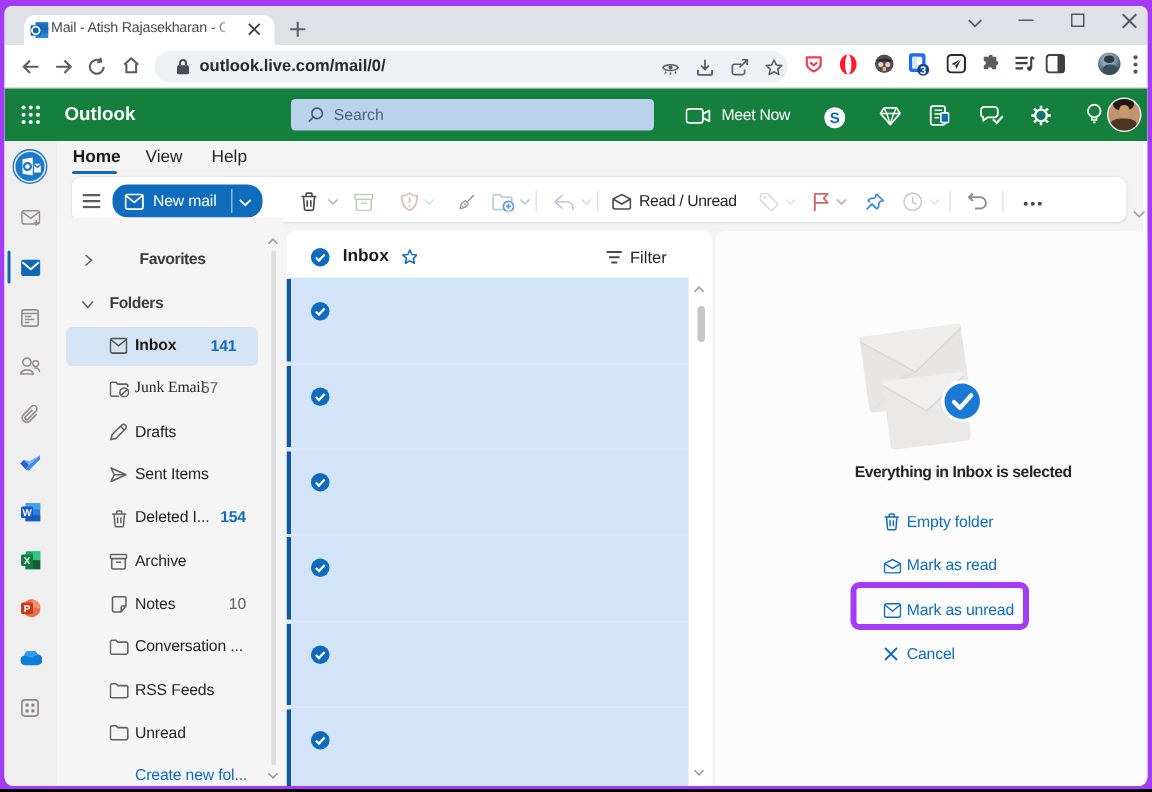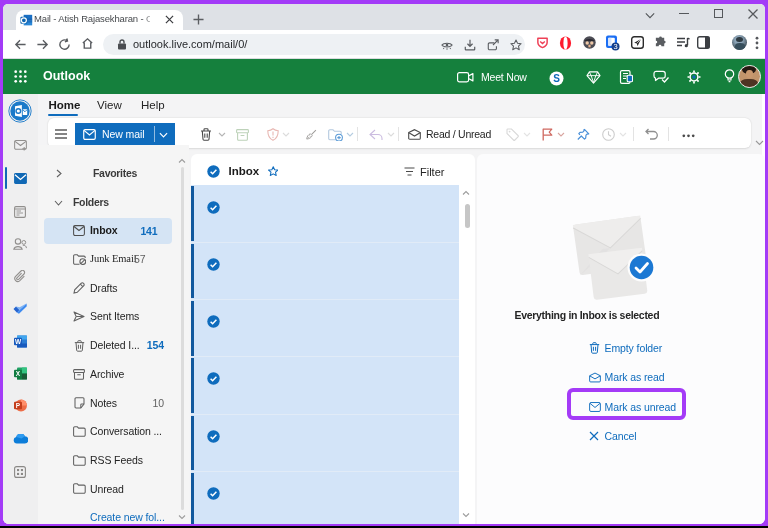--- a/index.html
+++ b/index.html
@@ -37,21 +37,21 @@
     <svg class="abs" style="left:642px; top:8px;" width="10" height="7" viewBox="0 0 12 8">
         <path d="M1 1.5 L6 6.5 L11 1.5" fill="none" stroke="#55585c" stroke-width="1.4"></path>
       </svg>
     <div class="abs" style="left:676px; top:9.5px; width:10px; height:1.4px; background:#55585c;"></div>
     <div class="abs" style="left:711px; top:5px; width:9px; height:9px; border:1.3px solid #55585c;"></div>
     <svg class="abs" style="left:745px; top:5px;" width="10" height="10" viewBox="0 0 10 10">
         <path d="M0.5 0.5 L9.5 9.5 M9.5 0.5 L0.5 9.5" stroke="#55585c" stroke-width="1.3"></path>
       </svg>
   </div>
 
-  <div class="abs" style="left:0; top:26px; width:762px; height:28.5px; background:#fff;">
+  <div class="abs" style="left:0; top:26px; width:762px; height:28.5px; background:#fff;font-weight:bold;">
 
     <svg class="abs" style="left:11px; top:8px;" width="13" height="13" viewBox="0 0 14 14">
         <path d="M12.5 7 H2 M6.5 2.5 L2 7 L6.5 11.5" fill="none" stroke="#5a5d61" stroke-width="1.5"></path>
       </svg>
     <svg class="abs" style="left:33px; top:8px;" width="13" height="13" viewBox="0 0 14 14">
         <path d="M1.5 7 H12 M7.5 2.5 L12 7 L7.5 11.5" fill="none" stroke="#5a5d61" stroke-width="1.5"></path>
       </svg>
     <svg class="abs" style="left:55px; top:8px;" width="13" height="13" viewBox="0 0 14 14">
         <path d="M12 7 A5 5 0 1 1 9.8 2.9 M9.5 0.5 L10.2 3.3 L7.4 4" fill="none" stroke="#5a5d61" stroke-width="1.5"></path>
       </svg>
@@ -145,20 +145,27 @@
           <circle cx="1.7" cy="6.5" r="1.35"></circle>
           <circle cx="6.5" cy="6.5" r="1.35"></circle>
           <circle cx="11.3" cy="6.5" r="1.35"></circle>
           <circle cx="1.7" cy="11.3" r="1.35"></circle>
           <circle cx="6.5" cy="11.3" r="1.35"></circle>
           <circle cx="11.3" cy="11.3" r="1.35"></circle>
         </g>
     </svg>
     <div class="abs" style="left:40px; top:10px; font-size:12.5px; font-weight:bold; color:#fff;">Outlook</div>
 
+    <div class="abs" style="left:190.5px; top:7px; width:242px; height:21px; background:#b9d3ec; border-radius:3px;">
+      <svg class="abs" style="left:11px; top:5px;" width="11" height="11" viewBox="0 0 12 12">
+          <circle cx="7" cy="5" r="3.8" fill="none" stroke="#44566e" stroke-width="1.2"></circle>
+          <path d="M4.2 7.8 L1 11" stroke="#44566e" stroke-width="1.2"></path>
+        </svg>
+      <div class="abs" style="left:29px; top:4.5px; font-size:10.5px; color:#51607a;">Search</div>
+    </div>
 
     <svg class="abs" style="left:454px; top:12.5px;" width="17" height="11" viewBox="0 0 17 11">
         <rect x="0.6" y="0.6" width="11" height="9.3" rx="1.8" fill="none" stroke="#fff" stroke-width="1.2"></rect>
         <path d="M11.9 3.8 L15.9 1.6 V8.9 L11.9 6.7" fill="none" stroke="#fff" stroke-width="1.2" stroke-linejoin="round"></path>
       </svg>
     <div class="abs" style="left:478px; top:11.5px; font-size:10.5px; letter-spacing:-0.2px; color:#fff;">Meet Now</div>
     <svg class="abs" style="left:546px; top:11.5px;" width="15" height="15" viewBox="0 0 15 15">
         <circle cx="7.5" cy="7.5" r="7" fill="#fff"></circle>
         <text x="7.5" y="11.3" font-size="10" font-weight="bold" fill="#0e6ab8" text-anchor="middle" font-family="Liberation Sans">S</text>
       </svg>
@@ -199,21 +206,21 @@
 
     <div class="abs" style="left:45.5px; top:4.5px; font-size:11.5px; font-weight:bold; color:#1a1a1a;">Home</div>
     <div class="abs" style="left:44.5px; top:19.5px; width:30px; height:2.5px; background:#0f6cbd; border-radius:2px;"></div>
     <div class="abs" style="left:94px; top:4.5px; font-size:11.5px; color:#242424;">View</div>
     <div class="abs" style="left:138px; top:4.5px; font-size:11.5px; color:#242424;">Help</div>
 
     <svg class="abs" style="left:52px; top:35px;" width="12" height="10" viewBox="0 0 12 10">
         <path d="M0 1 H12 M0 5 H12 M0 9 H12" stroke="#5c5c5c" stroke-width="1.5"></path>
       </svg>
 
-    <div class="abs" style="left:72px; top:29px; width:99.5px; height:22px; background:#0f6cbd; border-radius:0;">
+    <div class="abs" style="left:72px; top:29px; width:99.5px; height:22px; background:#0f6cbd; border-radius:10px;">
       <svg class="abs" style="left:7.5px; top:5.5px;" width="13" height="11" viewBox="0 0 14 12">
           <rect x="0.7" y="0.7" width="12.6" height="10.6" rx="1.5" fill="none" stroke="#fff" stroke-width="1.3"></rect>
           <path d="M1 1.5 L7 6.5 L13 1.5" fill="none" stroke="#fff" stroke-width="1.3"></path>
         </svg>
       <div class="abs" style="left:27px; top:5px; font-size:10.5px; letter-spacing:-0.1px; color:#fff;">New mail</div>
       <div class="abs" style="left:78.5px; top:3px; width:1px; height:16px; background:rgba(255,255,255,0.55);"></div>
       <svg class="abs" style="left:84px; top:8.5px;" width="9" height="6" viewBox="0 0 10 6">
           <path d="M1 1 L5 5 L9 1" fill="none" stroke="#fff" stroke-width="1.3"></path>
         </svg>
     </div>
@@ -547,21 +554,21 @@
         </g>
         <g transform="rotate(-7 55 67)">
           <rect x="29" y="44" width="54" height="46" rx="3" fill="#e9e8e7"></rect>
           <path d="M29 47 L56 67 L83 47 L83 44 L29 44 Z" fill="#f0efee"></path>
           <path d="M29 47 L56 67 L83 47" fill="none" stroke="#d9d8d7" stroke-width="1"></path>
         </g>
         <circle cx="79.5" cy="60.5" r="14" fill="#fdfdfd"></circle>
         <circle cx="79.5" cy="60.5" r="11.8" fill="#1b78d3"></circle>
         <path d="M74 61 L78 65 L85.5 56.5" fill="none" stroke="#fff" stroke-width="2.8" stroke-linecap="round" stroke-linejoin="round"></path>
       </svg>
-      <div class="abs" style="left:38px; top:155px; width:200px; text-align:left; font-size:10.5px; letter-spacing:-0.3px; font-weight:bold; color:#242424;">Everything in Inbox is selected</div>
+      <div class="abs" style="left:38px; top:155px; width:200px; text-align:right; font-size:10.5px; letter-spacing:-0.3px; font-weight:bold; color:#242424;">Everything in Inbox is selected</div>
 
       <svg class="abs" style="left:112.5px; top:188.5px;" width="11" height="12" viewBox="0 0 11 12">
           <path d="M0.8 2.6 H10.2 M3.8 2.6 V1.4 a0.7 0.7 0 0 1 0.7 -0.7 h2 a0.7 0.7 0 0 1 0.7 0.7 V2.6 M2 2.6 L2.7 10.4 a0.9 0.9 0 0 0 0.9 0.8 h3.8 a0.9 0.9 0 0 0 0.9 -0.8 L9 2.6 M4.4 4.8 V8.8 M6.6 4.8 V8.8" fill="none" stroke="#0f6cbd" stroke-width="1"></path>
         </svg>
       <div class="abs" style="left:128px; top:188px; font-size:10.5px; letter-spacing:-0.1px; color:#0f6cbd;">Empty folder</div>
       <svg class="abs" style="left:112px; top:218.5px;" width="12" height="11" viewBox="0 0 13 11">
           <path d="M0.7 3.6 L6.5 0.7 L12.3 3.6 V9.2 a1.1 1.1 0 0 1 -1.1 1.1 H1.8 a1.1 1.1 0 0 1 -1.1 -1.1 Z" fill="none" stroke="#0f6cbd" stroke-width="1.05"></path>
           <path d="M0.9 3.8 L6.5 7 L12.1 3.8" fill="none" stroke="#0f6cbd" stroke-width="1.05"></path>
         </svg>
       <div class="abs" style="left:128px; top:217.5px; font-size:10.5px; letter-spacing:-0.1px; color:#0f6cbd;">Mark as read</div>

